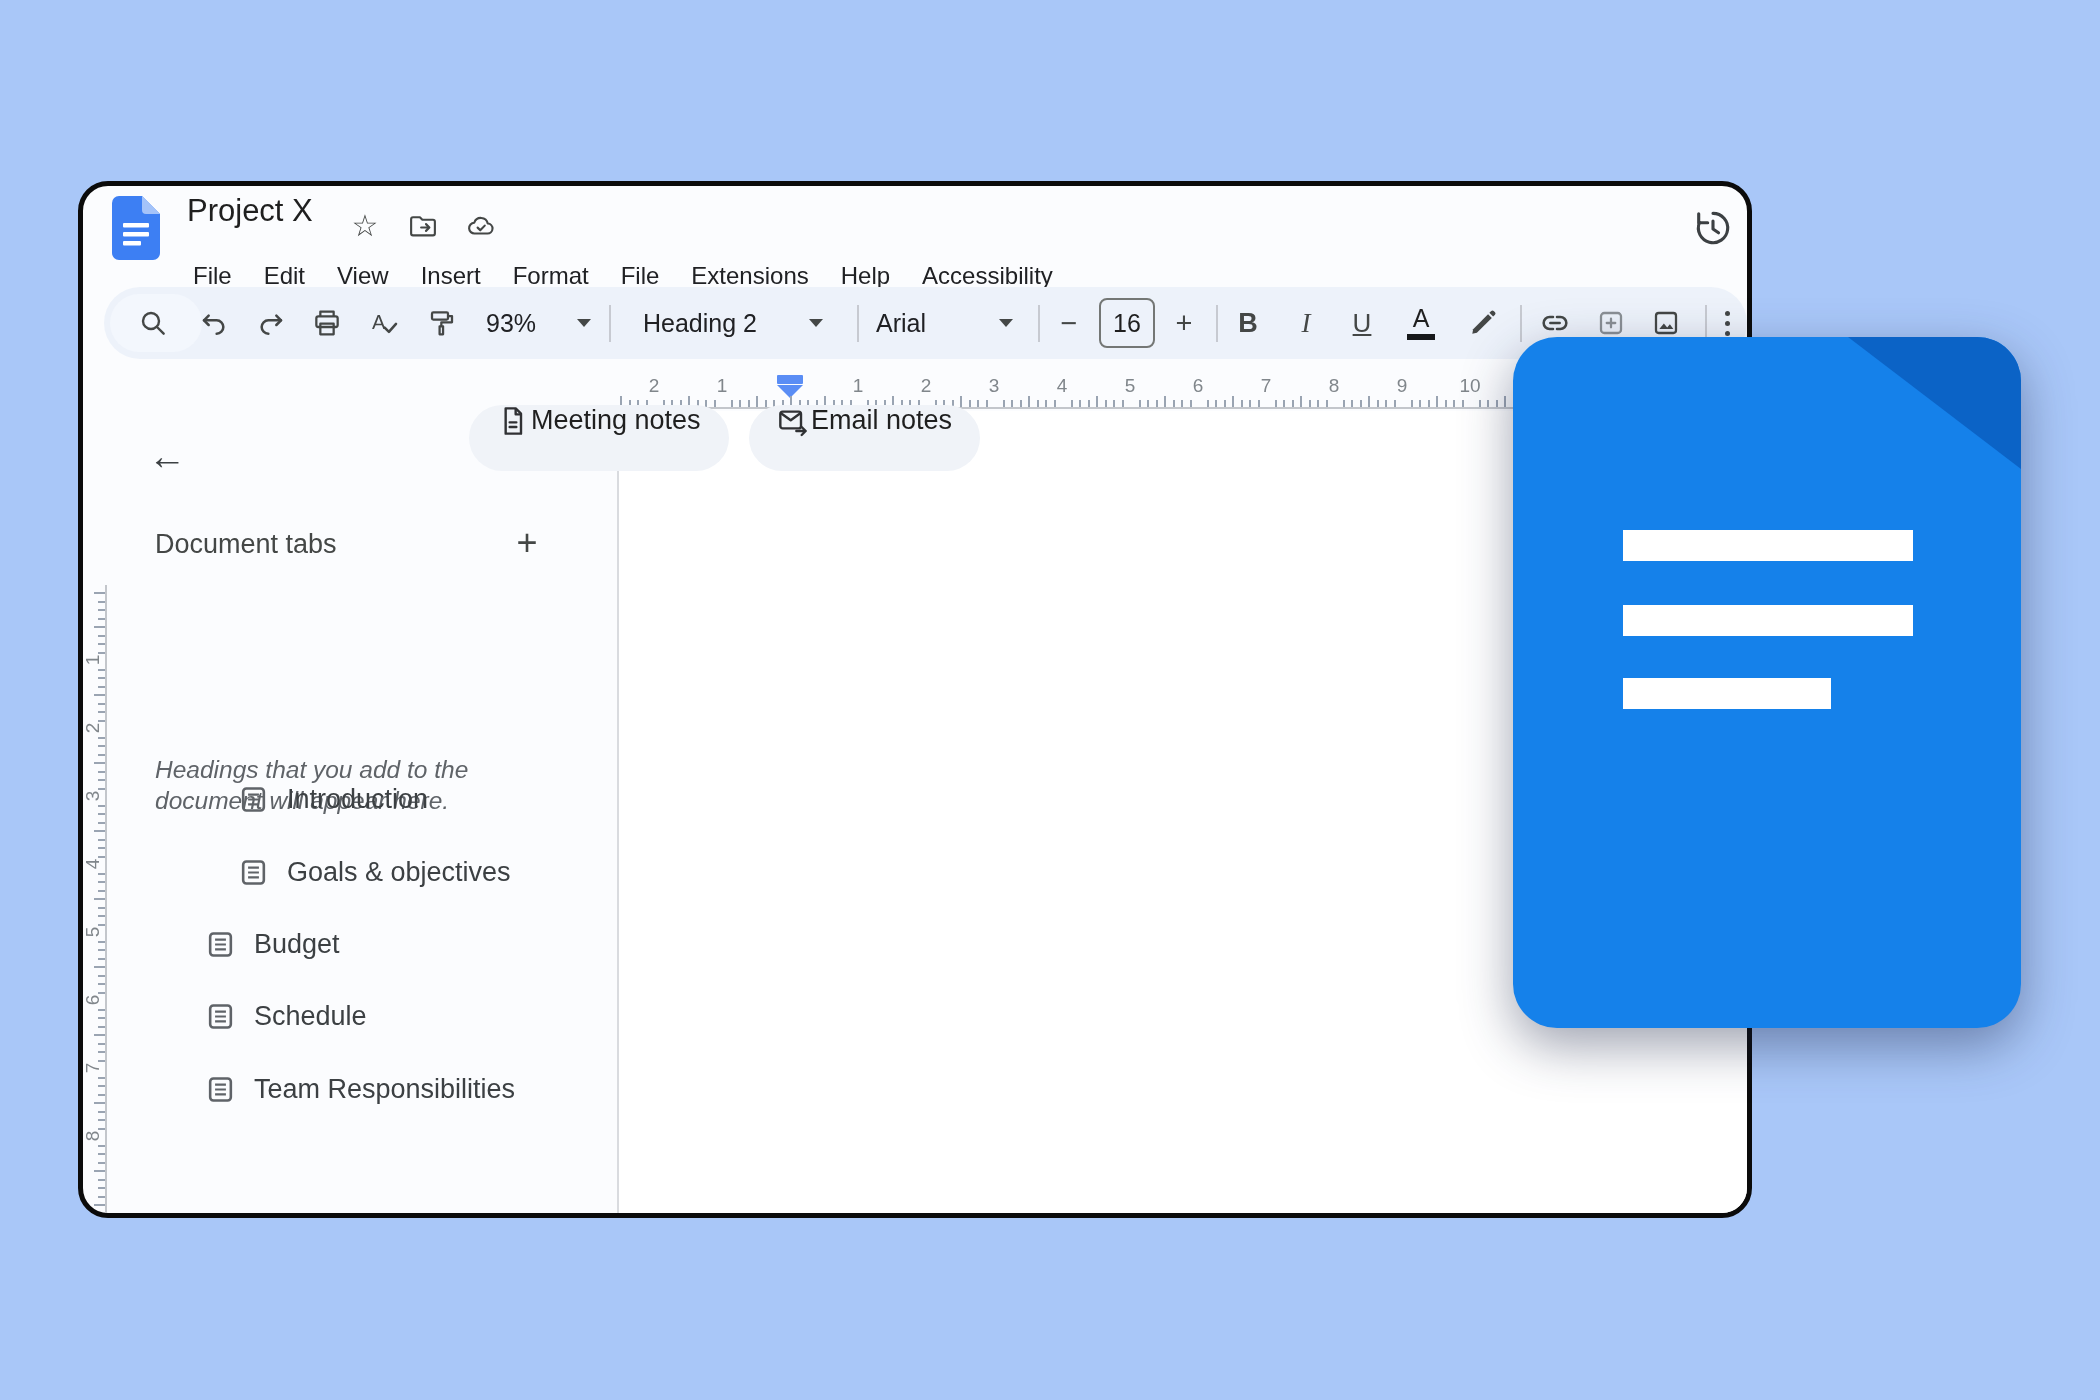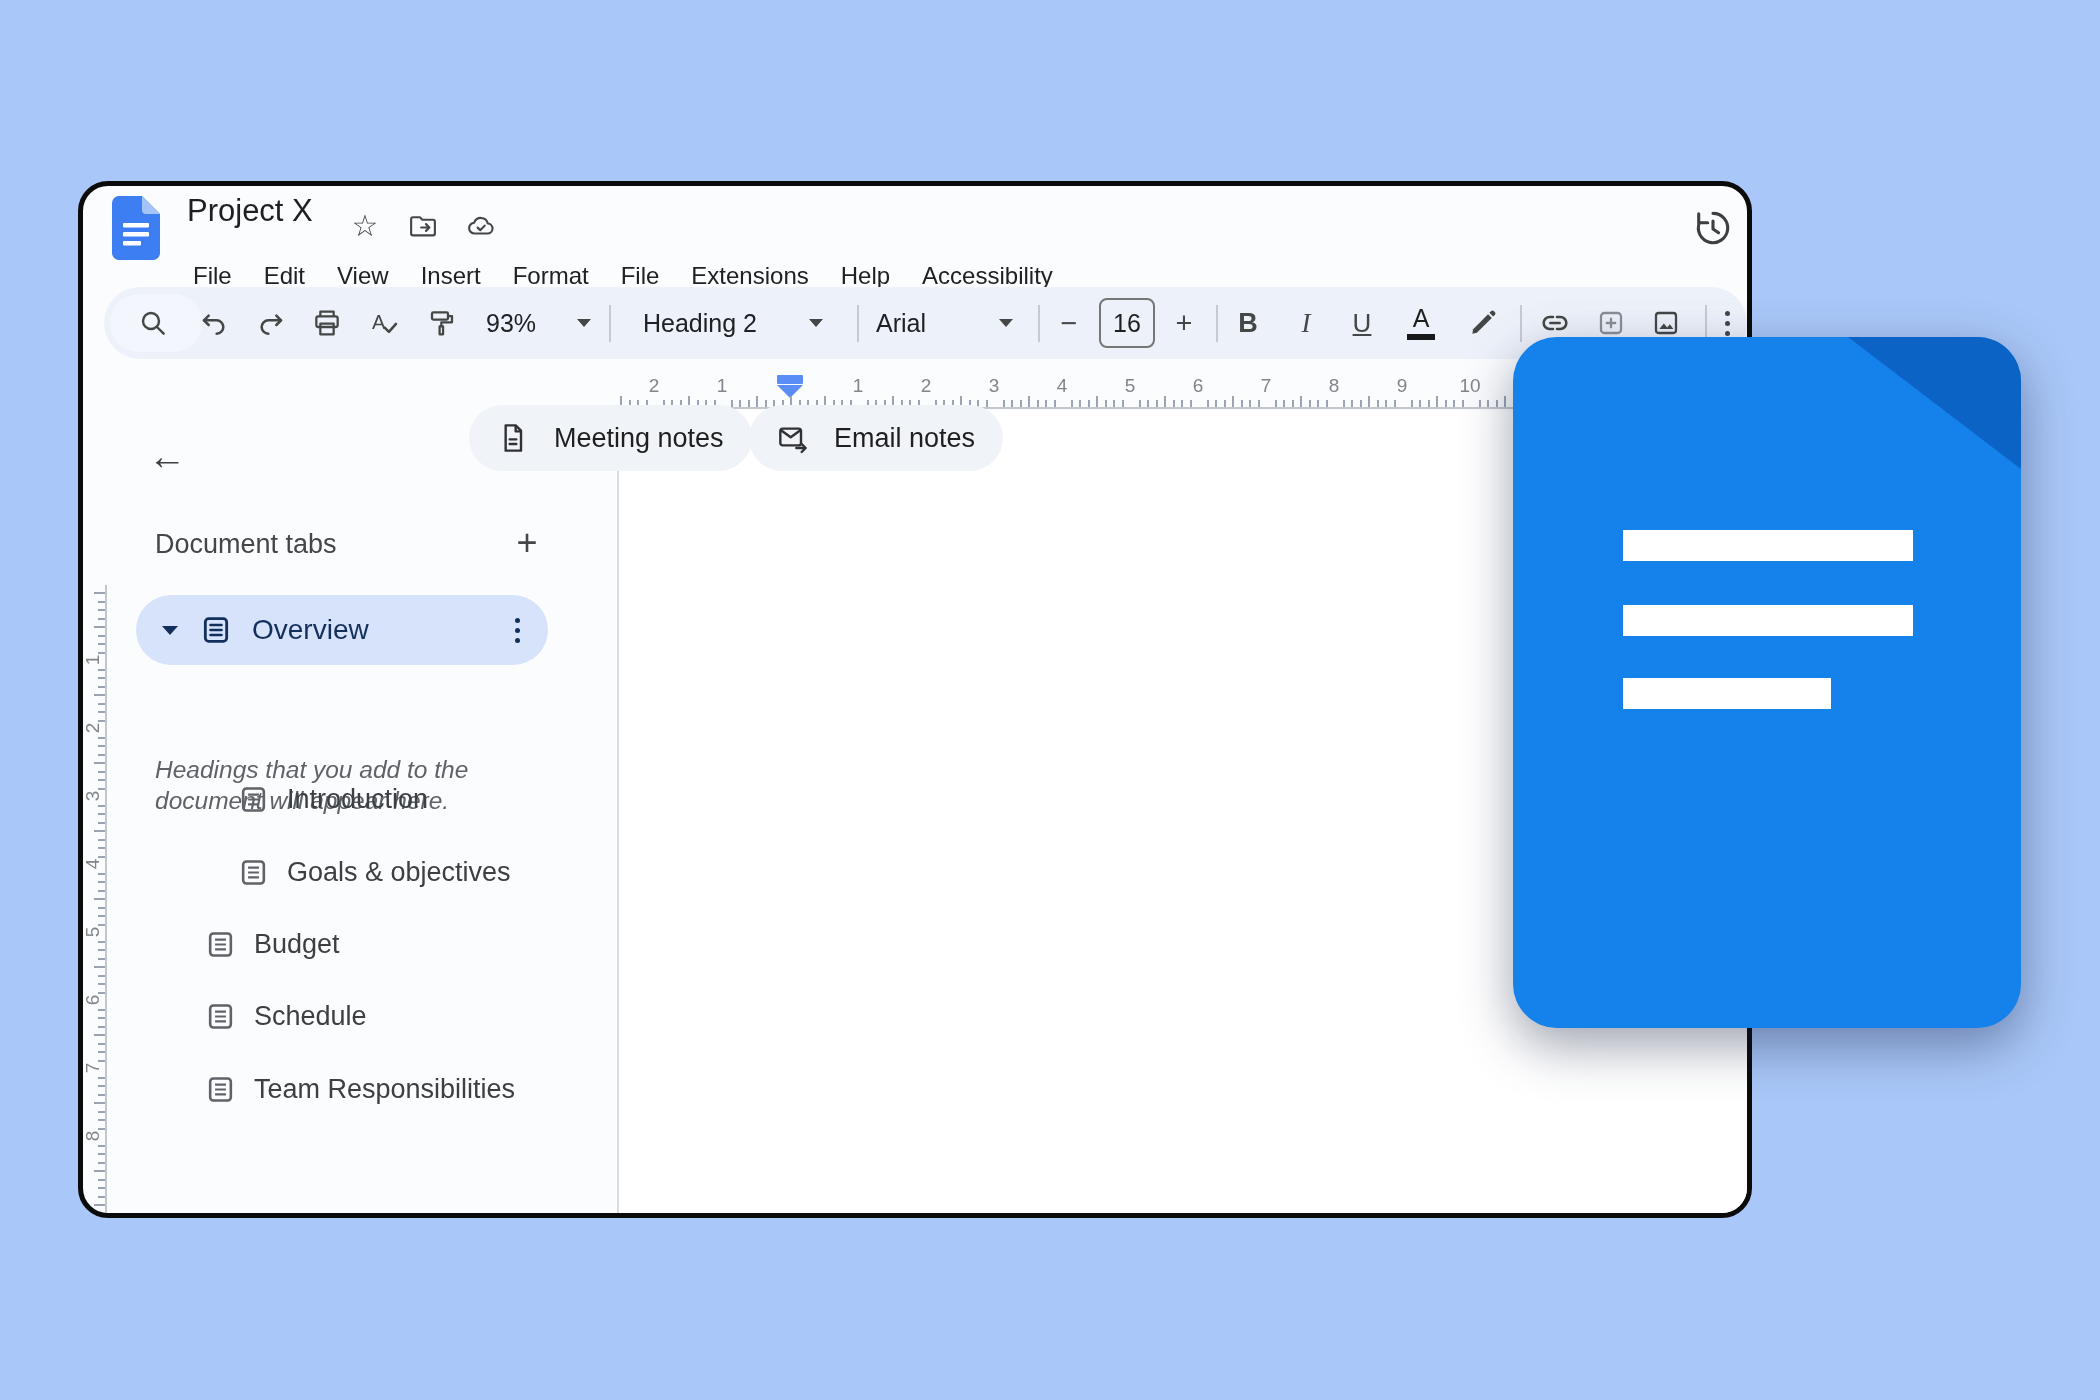--- a/index.html
+++ b/index.html
@@ -68,21 +68,21 @@
   .marker .tri{width:0;height:0;border:13px solid transparent;border-top:13px solid var(--ruler_marker_blue);margin-top:1px}
   .v-ruler{position:absolute;left:2px;top:399px;width:22px;height:628px;border-right:2px solid #c3c6cb}
   .v-ruler b{position:absolute;left:-3px;width:22px;text-align:center;transform:translateY(-50%) rotate(-90deg);font-weight:400;font-size:19px;color:#80868b}
   .v-ruler i{position:absolute;right:0;height:2px;width:7px;background:#9aa4b2}
   .v-ruler i.m{width:11px}
 
   
   .canvas{position:absolute;left:536px;top:225px;right:0;bottom:0;background:#ffffff}
   .canvas-divider{position:absolute;left:534px;top:225px;bottom:0;width:2px;background:#d9dbdf}
   .chip{position:absolute;top:219px;height:66px;border-radius:33px;background:var(--chip_background);
-    display:flex;align-items:center;gap:25px;padding:0 28px;font-size:27px;font-weight:500;color:#1f1f1f;cursor:pointer}
+    display:flex;align-items:flex-start;gap:2px;padding:0 28px;font-size:27px;font-weight:500;color:#1f1f1f;cursor:pointer}
   .chip svg{width:32px;height:32px;color:#303134}
   .chip-meeting{left:386px}
   .chip-email{left:666px}
 
   
   .back-btn{position:absolute;left:62px;top:248px;width:44px;height:44px;font-size:38px;color:#3c4043;
     display:flex;align-items:center;justify-content:center;cursor:pointer}
   .tabs-title{position:absolute;left:72px;top:343px;font-size:27px;color:#444746}
   .add-tab-btn{position:absolute;left:421px;top:334px;width:46px;height:46px;font-size:36px;color:#444746;
     display:flex;align-items:center;justify-content:center;cursor:pointer}
@@ -506,33 +506,20 @@
         <path d="m3.5 6.5 6.8 5 6.7-5"></path>
         <path d="M14.5 19.5h7m-3-3 3 3-3 3"></path>
       </svg>
       <span>Email notes</span>
     </div>
 
     <div class="back-btn">←</div>
     <div class="tabs-title">Document tabs</div>
     <div class="add-tab-btn">+</div>
 
-    <div class="tab-pill">
-      <span class="expand"></span>
-      <svg class="ticon" viewBox="0 0 24 24" fill="none" stroke="currentColor" stroke-width="2.1" stroke-linecap="round">
-        <rect x="4" y="3.5" width="16" height="17" rx="2.5"></rect>
-        <path d="M7.8 8.2h8.4M7.8 12h8.4M7.8 15.8h8.4" stroke-width="1.8"></path>
-      </svg>
-      <span class="tlabel">Overview</span>
-      <span class="kebab">
-          <i></i>
-          <i></i>
-          <i></i>
-        </span>
-    </div>
 
     <div class="helper">Headings that you add to the document will appear here.</div>
 
     <div class="outline-row lvl1 row0">
       <svg viewBox="0 0 24 24" fill="none" stroke="currentColor" stroke-width="2">
           <rect x="4" y="3.5" width="16" height="17" rx="2.5"></rect>
           <path d="M7.8 8.2h8.4M7.8 12h8.4M7.8 15.8h8.4" stroke-width="1.7"></path>
         </svg>
       <span>Introduction</span>
     </div>

